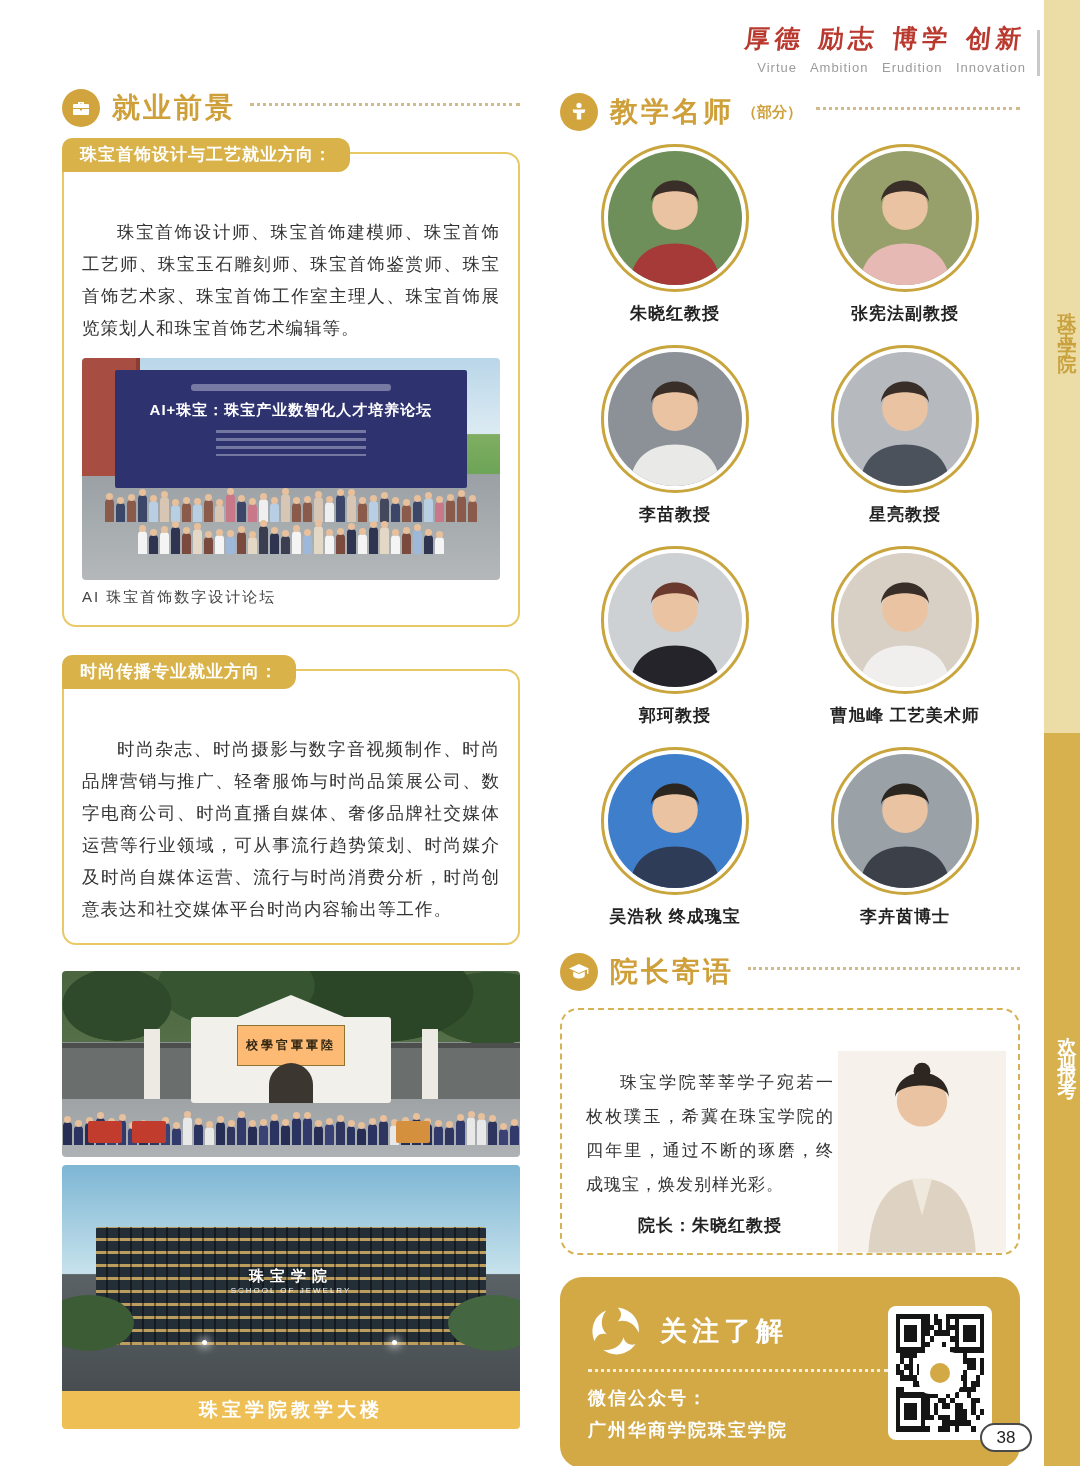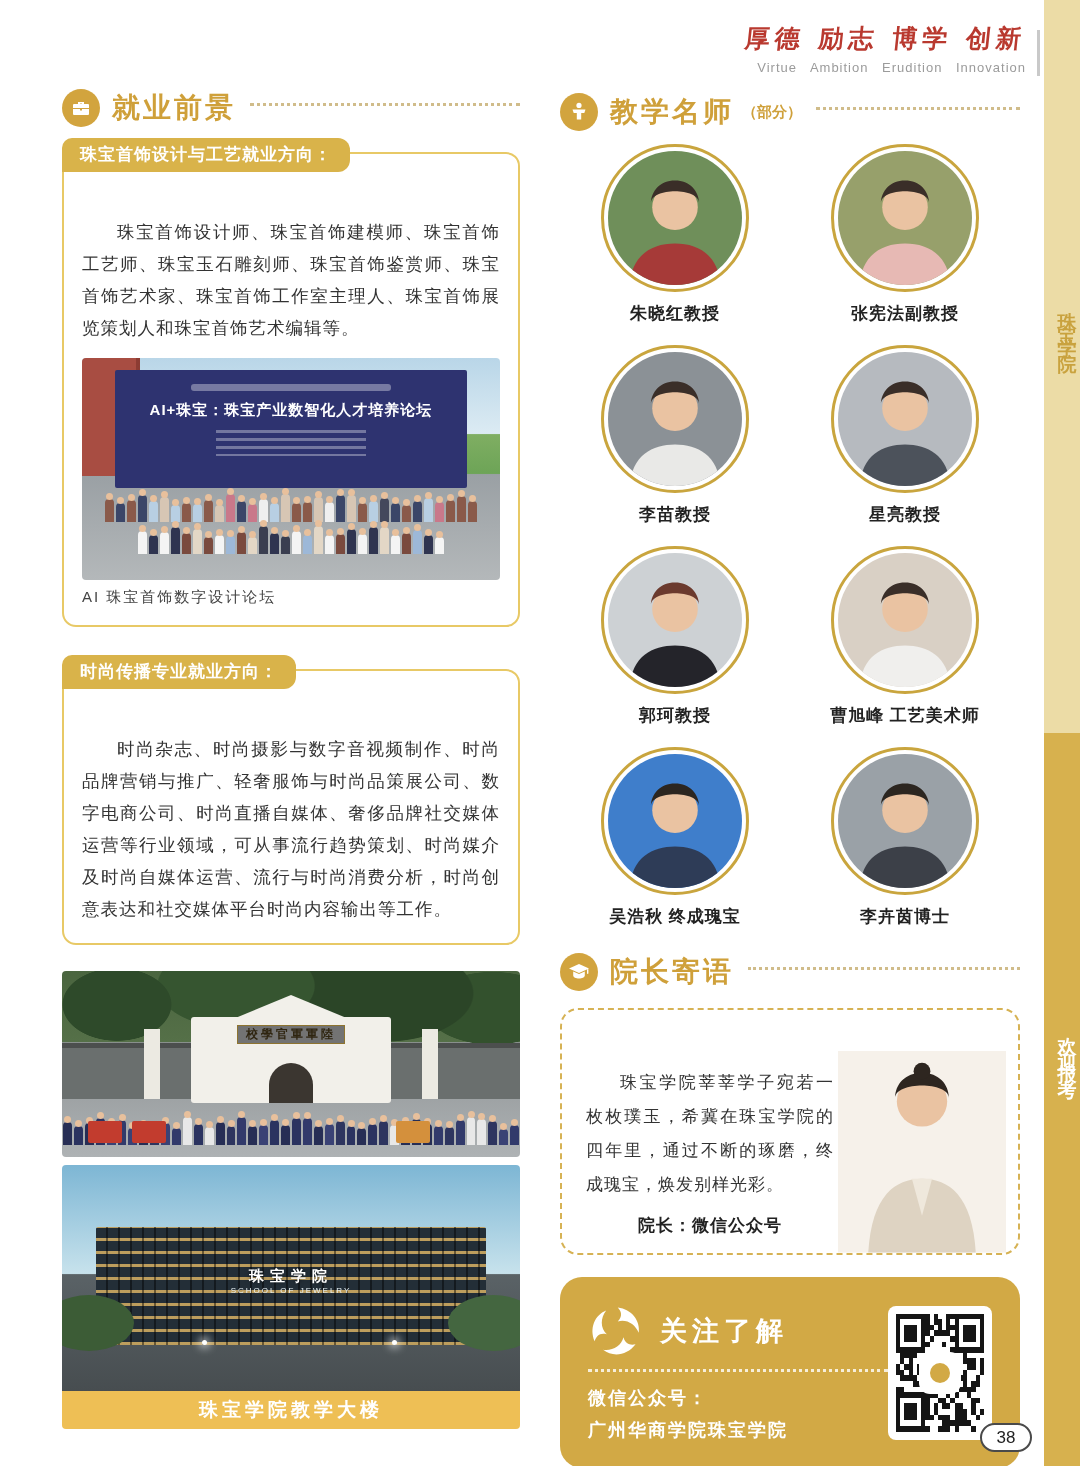--- a/index.html
+++ b/index.html
@@ -74,22 +74,22 @@
                   radial-gradient(150px 80px at 70% 12%, #2b4527 60%, transparent 61%),
                   radial-gradient(110px 60px at 94% 20%, #33512d 60%, transparent 61%),
                   linear-gradient(#4a653f 0%, #557048 38%, #8f9496 38.5%, #aeb2b4 100%); }
   .gate-wall { position:absolute; left:0; right:0; top:72px; height:56px; background:#6a6f6e;
                border-top:5px solid #4c4f4e; }
   .gate-house{ position:absolute; left:50%; transform:translateX(-50%); top:46px; width:200px; height:86px;
                background:#f2f0ea; border-radius:3px; }
   .gate-pediment { position:absolute; left:50%; transform:translateX(-50%); top:-22px; width:0; height:0;
                border-left:58px solid transparent; border-right:58px solid transparent;
                border-bottom:24px solid #f2f0ea; }
-  .gate-plaque { position:absolute; left:50%; transform:translateX(-50%); top:8px; padding:0 8px;
-               background:#737373; color:#2f2510; font-size:12px; font-weight:700; letter-spacing:3px;
+  .gate-plaque { position:absolute; left:50%; transform:translateX(-50%); top:8px; padding:11px 8px;
+               background:#fdba74; color:#2f2510; font-size:12px; font-weight:700; letter-spacing:3px;
                border:1px solid #8e7430; white-space:nowrap; }
   .gate-arch { position:absolute; left:50%; transform:translateX(-50%); bottom:0; width:44px; height:40px;
                background:#3b3630; border-radius:22px 22px 0 0; }
   .gate-pillar { position:absolute; top:58px; width:16px; height:70px; background:#eceae2; }
   .gate-pillar.p1{ left:18%; } .gate-pillar.p2{ left:30%; } .gate-pillar.p3{ right:30%; } .gate-pillar.p4{ right:18%; }
   .gate-crowd { bottom:12px; }
   .gate-banner { position:absolute; bottom:14px; width:34px; height:22px; background:#c23c2e; border-radius:2px; }
   .gate-banner.b1 { left:26px; } .gate-banner.b2 { left:70px; } .gate-banner.b3 { right:90px; background:#d4903c; }
 
   
@@ -466,21 +466,21 @@
             <rect x="20" y="9" width="1.4" height="5" rx=".7"></rect>
           </svg>
       </span>
       <span class="sec-title">院长寄语</span>
       <span class="sec-dots"></span>
     </div>
 
     <div class="dean-box">
       <div class="dean-msg">
         <p class="body-text">珠宝学院莘莘学子宛若一枚枚璞玉，希冀在珠宝学院的四年里，通过不断的琢磨，终成瑰宝，焕发别样光彩。</p>
-        <div class="dean-sign">院长：微信公众号</div>
+        <div class="dean-sign">院长：朱晓红教授</div>
       </div>
       <div class="dean-photo">
         <svg viewBox="0 0 100 120">
             <rect width="100" height="120" fill="#f6f1ea"></rect>
             <circle cx="50" cy="30" r="15" fill="#eac3a2"></circle>
             <path d="M50 13c-10 0-16 7-16 15 0-10 32-10 32 0 0-8-6-15-16-15z" fill="#2e2620"></path>
             <circle cx="50" cy="12" r="5" fill="#2e2620"></circle>
             <path d="M18 120c2-34 16-44 32-44s30 10 32 44z" fill="#ded3c2"></path>
             <path d="M44 76h12l-6 22z" fill="#efe8dc"></path>
           </svg>

